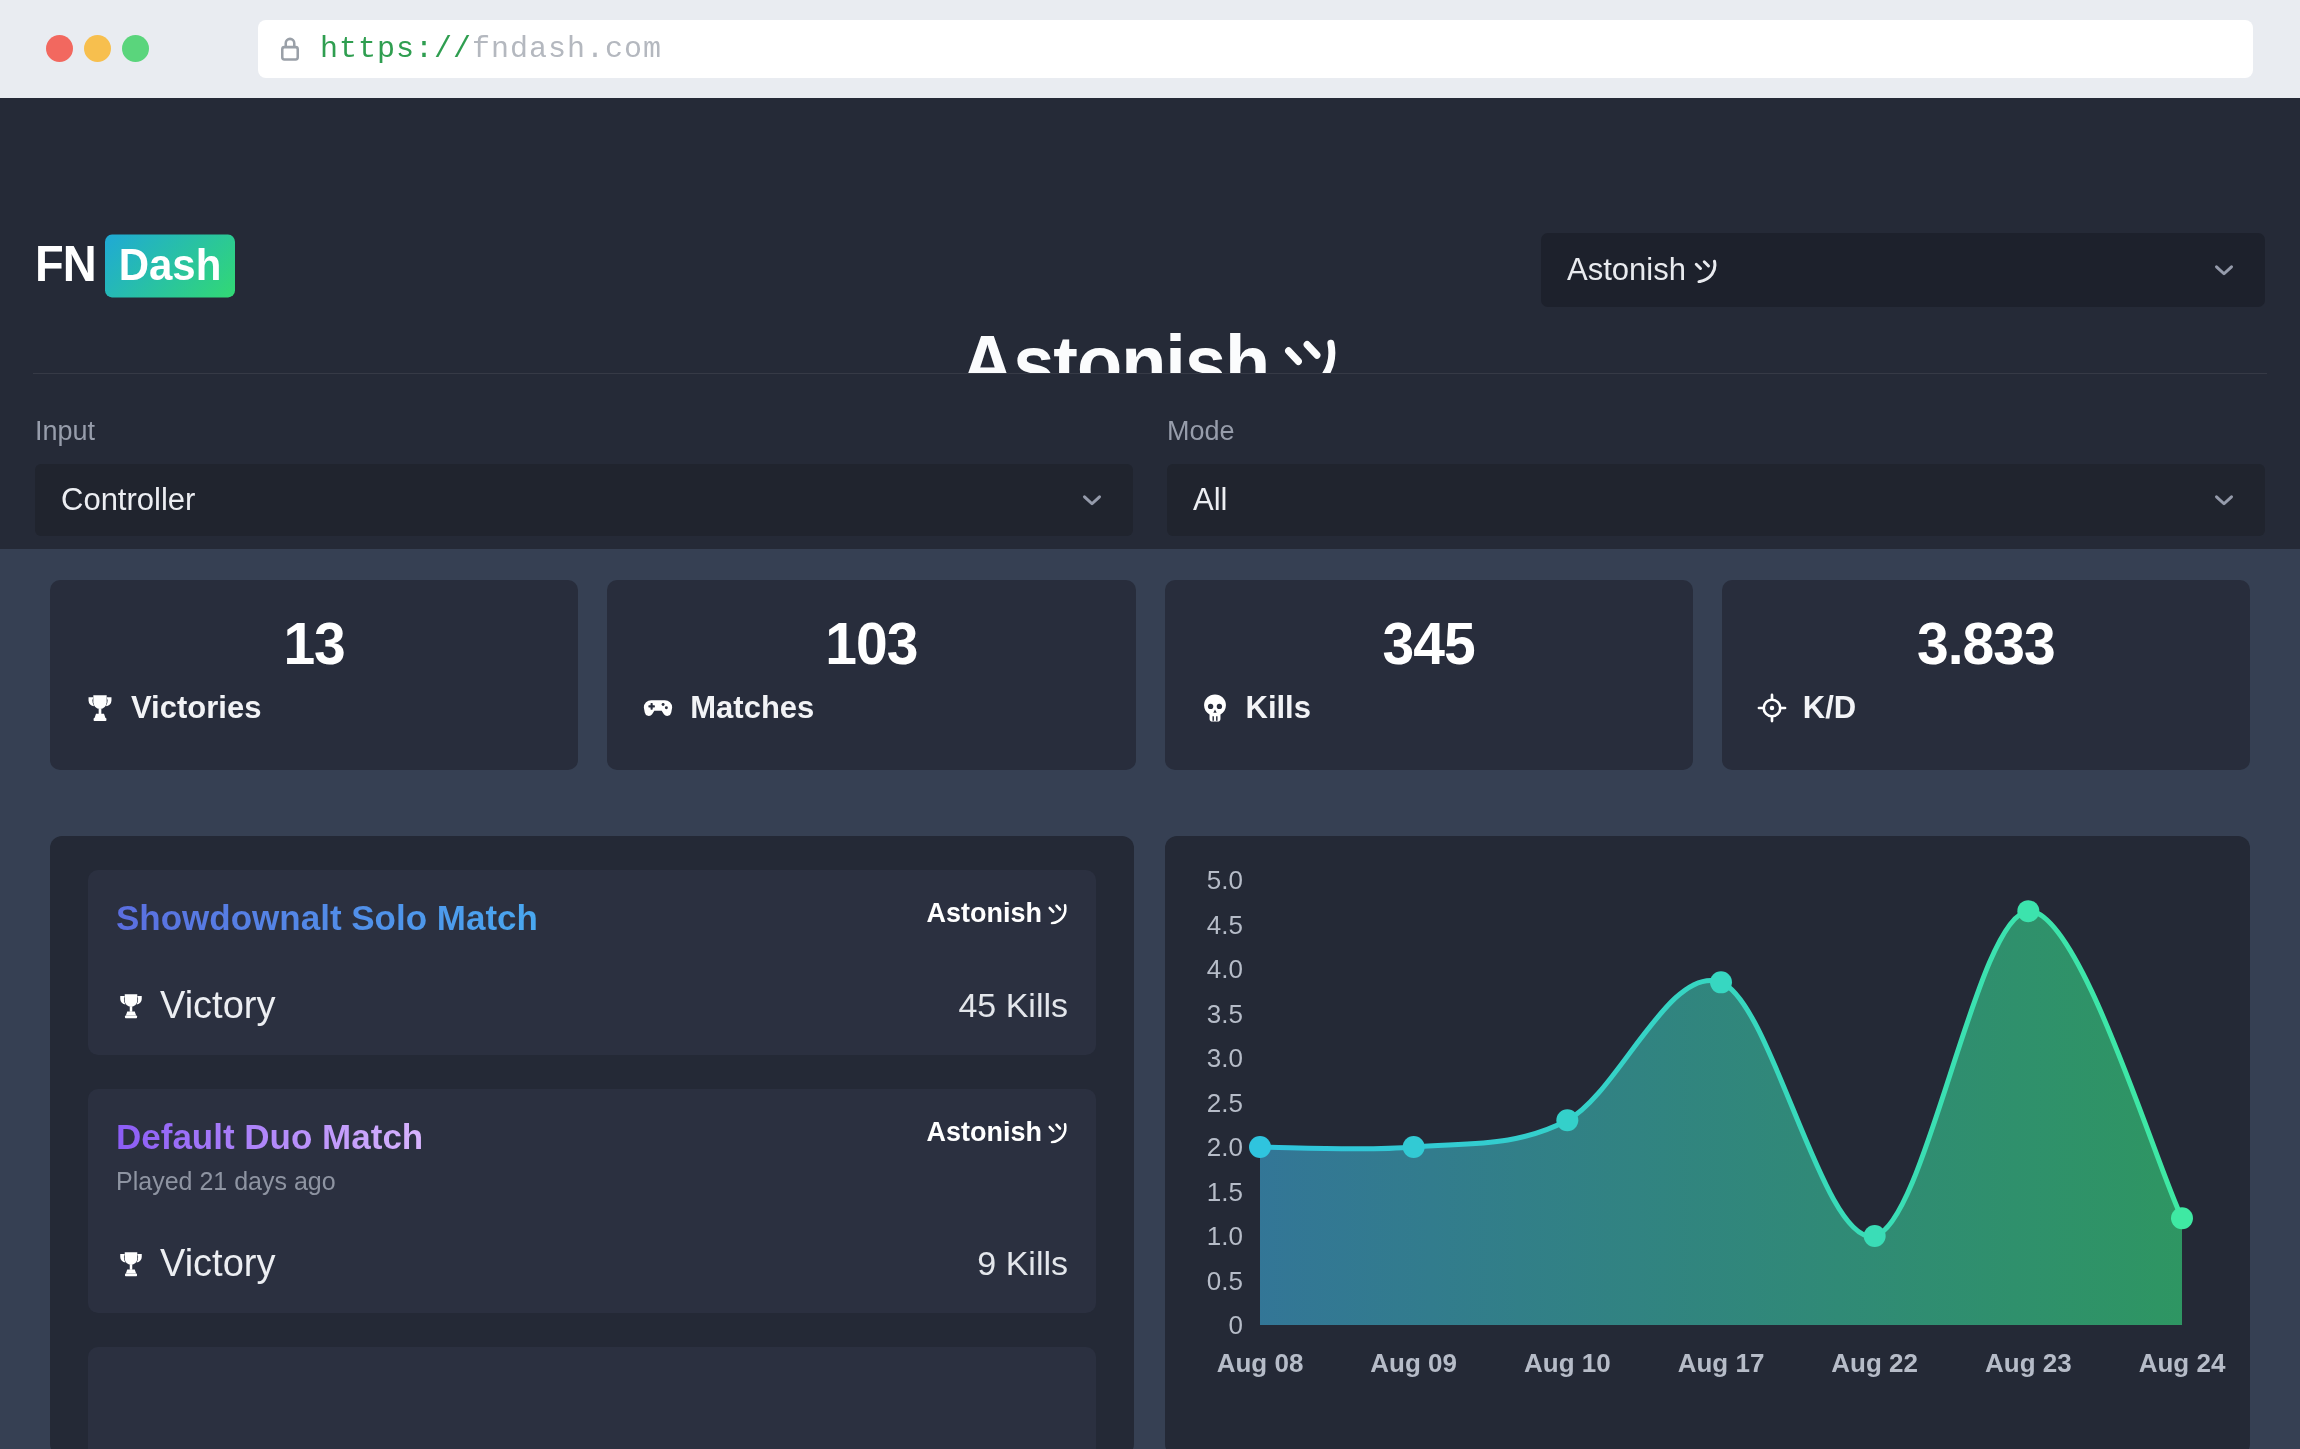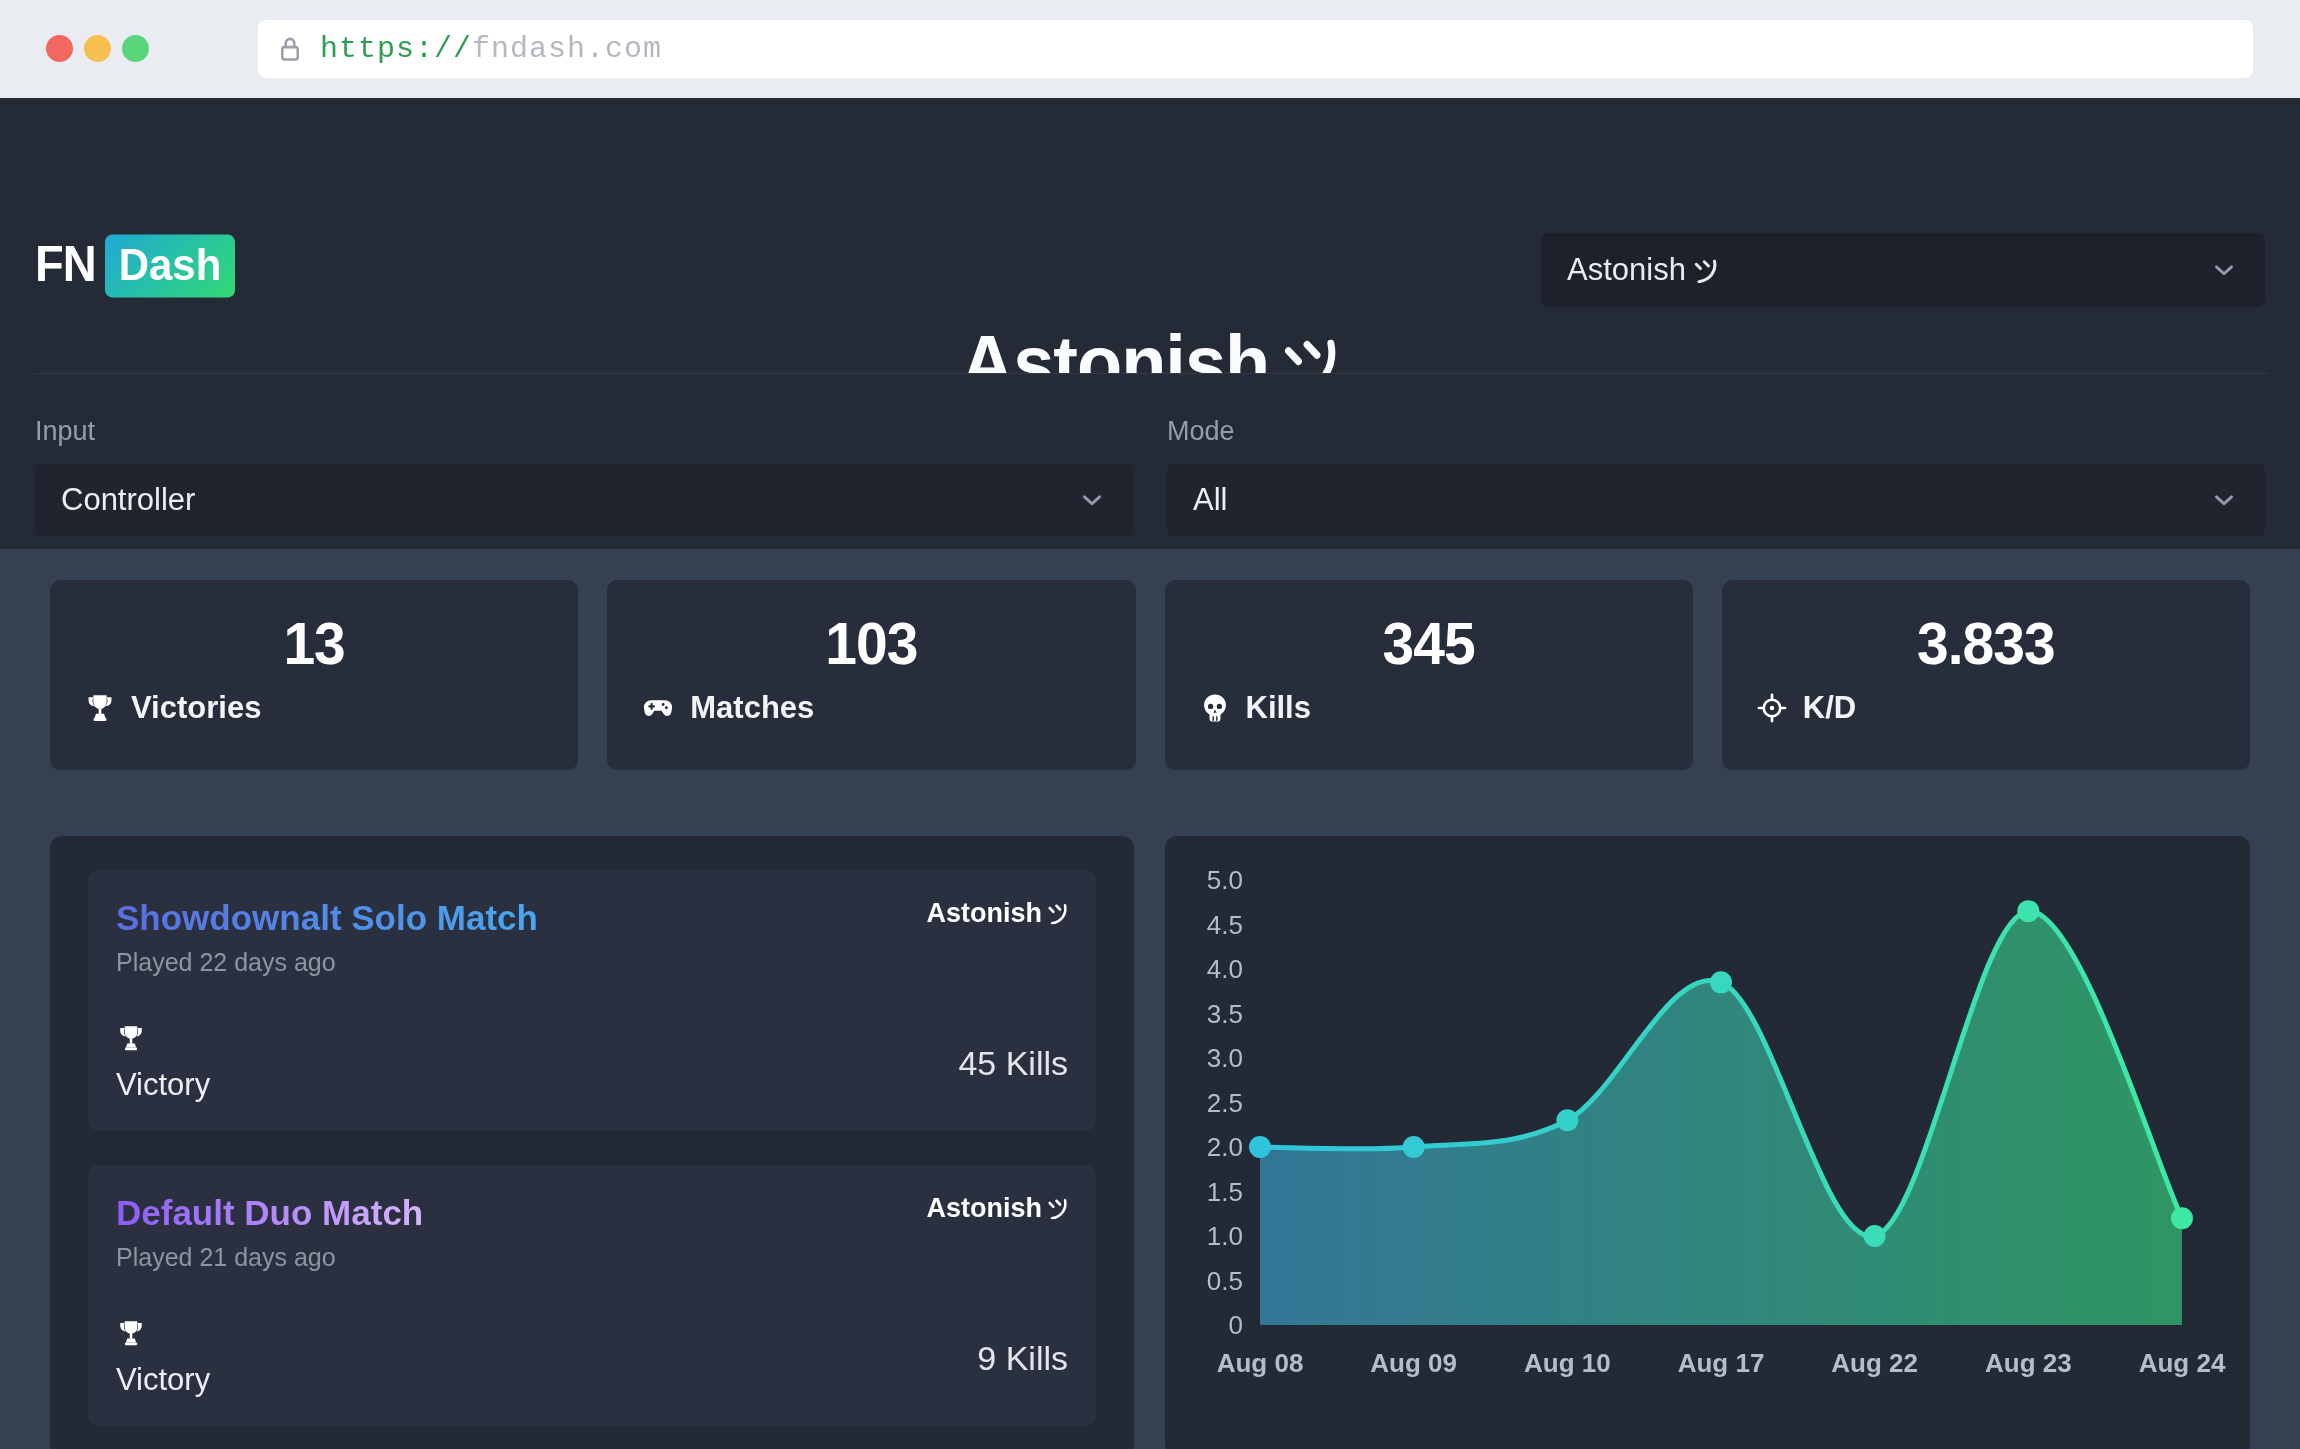--- a/index.html
+++ b/index.html
@@ -58,21 +58,21 @@
   .col-heading{color:#f3f5f8;font-size:35px;font-weight:700;margin:0 0 17px 2px;}
   .panel{background:#242936;border-radius:12px;height:620px;box-sizing:border-box;overflow:hidden;}
   .records-panel{padding:34px 38px;display:flex;flex-direction:column;gap:34px;}
   .record-card{background:#2b3040;border-radius:10px;padding:28px;box-sizing:border-box;flex:0 0 auto;}
   .record-top{display:flex;justify-content:space-between;align-items:flex-start;}
   .rec-title{font-size:35px;font-weight:700;background-clip:text;-webkit-background-clip:text;
              color:transparent;-webkit-text-fill-color:transparent;}
   .rec-player{color:#fff;font-size:27px;font-weight:800;display:flex;align-items:center;gap:5px;transform:scaleY(1.05);}
   .rec-played{margin-top:10px;color:#8e94a2;font-size:25px;}
   .rec-bottom{margin-top:46px;display:flex;justify-content:space-between;align-items:center;}
-  .rec-result{display:flex;gap:14px;color:#eceef2;font-size:31px;flex-direction:column;}
+  .rec-result{display:flex;align-items:center;gap:14px;color:#eceef2;font-size:38px;}
   .rec-kills{color:#e3e6eb;font-size:34px;}
   .record-card.partial{height:120px;}
 
   .chart-panel{padding:0;}
   .chart-panel svg{display:block;}
   .icon{display:inline-block;}
 </style>
 </head>
 <body>
 
@@ -222,21 +222,20 @@
           <div class="record-card">
             <div class="record-top">
               <span class="rec-title" style="background-image: linear-gradient(90deg, rgb(91, 110, 224), rgb(73, 168, 240));">Showdownalt Solo Match</span>
               <span class="rec-player">
                 <span>Astonish</span>
                 <svg class="icon" width="21" height="21" style="color:#fff">
                     <use href="#tsu"></use>
                   </svg>
               </span>
             </div>
-            <div class="rec-played">Played 22 days ago</div>
             <div class="rec-bottom">
               <span class="rec-result">
                 <svg class="icon" width="30" height="30" viewBox="0 0 24 24" fill="#fff">
                   <path d="M7 2.5h10v5.2a5 5 0 0 1-10 0z"></path>
                   <path d="M7 4H3.4v2.4A4.3 4.3 0 0 0 7.6 10.7 7.6 7.6 0 0 1 6.3 6.2z M17 4h3.6v2.4a4.3 4.3 0 0 1-4.2 4.3 7.6 7.6 0 0 0 1.3-4.5z"></path>
                   <rect x="11" y="12.4" width="2" height="4.2"></rect>
                   <path d="M9 16.4h6l1.1 3.1H7.9z"></path>
                   <rect x="7.2" y="19.5" width="9.6" height="2.2" rx="0.6"></rect>
                 </svg>
                 <span>Victory</span>

